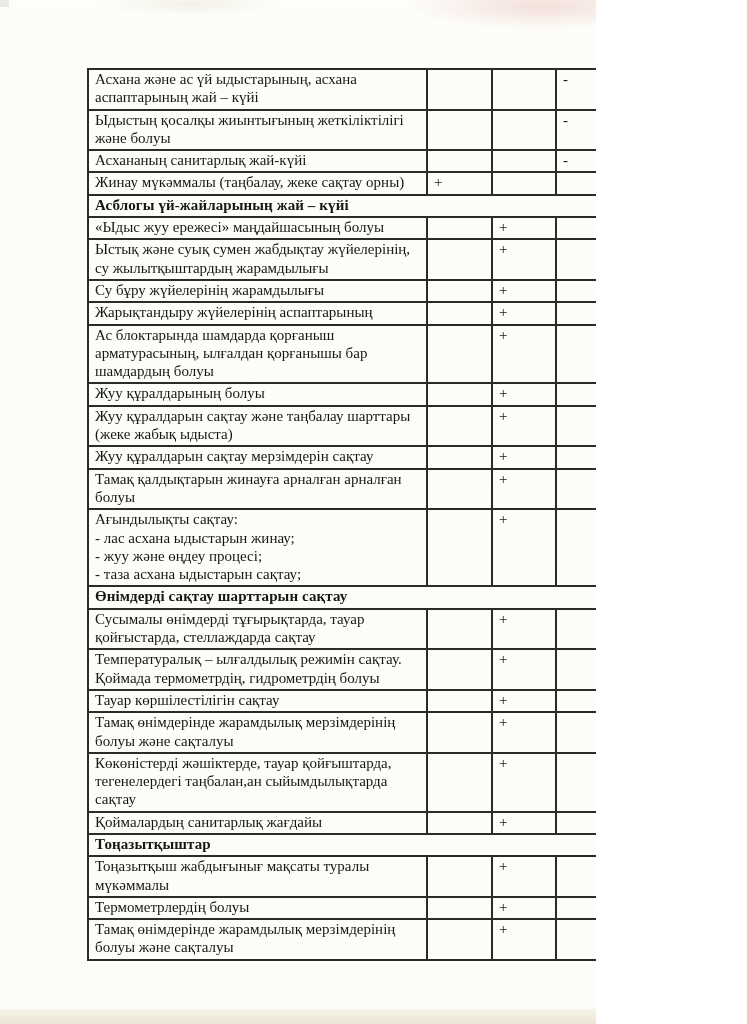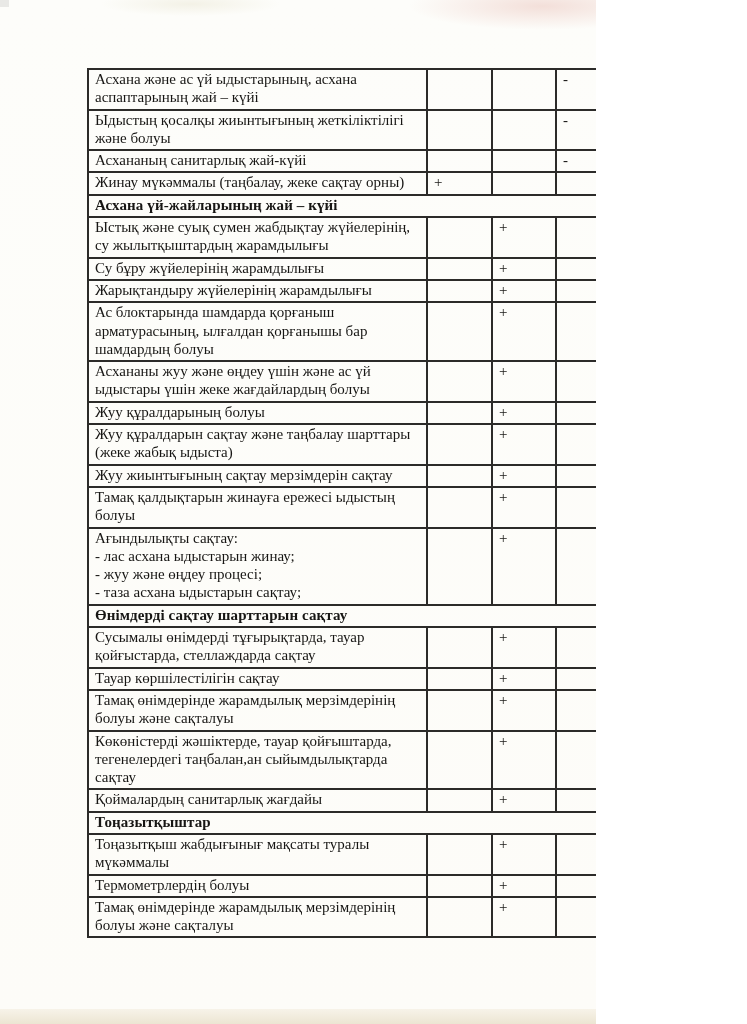--- a/index.html
+++ b/index.html
@@ -89,100 +89,107 @@
           <td class="mark-cell"></td>
         </tr>
         <tr>
           <td class="item-cell">Жинау мүкәммалы (таңбалау, жеке сақтау орны)</td>
           <td class="mark-cell">+</td>
           <td class="mark-cell"></td>
           <td class="mark-cell"></td>
           <td class="mark-cell"></td>
         </tr>
         <tr>
-          <td colspan="5" class="section-cell">Асхана үй-жайларының жай – күйі</td>
+          <td colspan="5" class="section-cell">Асблогы үй-жайларының жай – күйі</td>
+        </tr>
+        <tr>
+          <td class="item-cell">«Ыдыс жуу ережесі» маңдайшасының болуы</td>
+          <td class="mark-cell"></td>
+          <td class="mark-cell">+</td>
+          <td class="mark-cell"></td>
+          <td class="mark-cell"></td>
         </tr>
         <tr>
           <td class="item-cell">Ыстық және суық сумен жабдықтау жүйелерінің, су жылытқыштардың жарамдылығы</td>
           <td class="mark-cell"></td>
           <td class="mark-cell">+</td>
           <td class="mark-cell"></td>
           <td class="mark-cell"></td>
         </tr>
         <tr>
           <td class="item-cell">Су бұру жүйелерінің жарамдылығы</td>
           <td class="mark-cell"></td>
           <td class="mark-cell">+</td>
           <td class="mark-cell"></td>
           <td class="mark-cell"></td>
         </tr>
         <tr>
-          <td class="item-cell">Жарықтандыру жүйелерінің жарамдылығы</td>
+          <td class="item-cell">Жарықтандыру жүйелерінің аспаптарының</td>
           <td class="mark-cell"></td>
           <td class="mark-cell">+</td>
           <td class="mark-cell"></td>
           <td class="mark-cell"></td>
         </tr>
         <tr>
           <td class="item-cell">Ас блоктарында шамдарда қорғаныш арматурасының, ылғалдан қорғанышы бар шамдардың болуы</td>
           <td class="mark-cell"></td>
           <td class="mark-cell">+</td>
           <td class="mark-cell"></td>
           <td class="mark-cell"></td>
         </tr>
         <tr>
-          <td class="item-cell">Асхананы жуу және өңдеу үшін және ас үй ыдыстары үшін жеке жағдайлардың болуы</td>
-          <td class="mark-cell"></td>
-          <td class="mark-cell">+</td>
-          <td class="mark-cell"></td>
-          <td class="mark-cell"></td>
-        </tr>
-        <tr>
           <td class="item-cell">Жуу құралдарының болуы</td>
           <td class="mark-cell"></td>
           <td class="mark-cell">+</td>
           <td class="mark-cell"></td>
           <td class="mark-cell"></td>
         </tr>
         <tr>
           <td class="item-cell">Жуу құралдарын сақтау және таңбалау шарттары (жеке жабық ыдыста)</td>
           <td class="mark-cell"></td>
           <td class="mark-cell">+</td>
           <td class="mark-cell"></td>
           <td class="mark-cell"></td>
         </tr>
         <tr>
-          <td class="item-cell">Жуу жиынтығының сақтау мерзімдерін сақтау</td>
-          <td class="mark-cell"></td>
-          <td class="mark-cell">+</td>
-          <td class="mark-cell"></td>
-          <td class="mark-cell"></td>
-        </tr>
-        <tr>
-          <td class="item-cell">Тамақ қалдықтарын жинауға ережесі ыдыстың болуы</td>
+          <td class="item-cell">Жуу құралдарын сақтау мерзімдерін сақтау</td>
+          <td class="mark-cell"></td>
+          <td class="mark-cell">+</td>
+          <td class="mark-cell"></td>
+          <td class="mark-cell"></td>
+        </tr>
+        <tr>
+          <td class="item-cell">Тамақ қалдықтарын жинауға арналған арналған болуы</td>
           <td class="mark-cell"></td>
           <td class="mark-cell">+</td>
           <td class="mark-cell"></td>
           <td class="mark-cell"></td>
         </tr>
         <tr>
           <td class="item-cell">Ағындылықты сақтау:
 - лас асхана ыдыстарын жинау;
 - жуу және өңдеу процесі;
 - таза асхана ыдыстарын сақтау;</td>
           <td class="mark-cell"></td>
           <td class="mark-cell">+</td>
           <td class="mark-cell"></td>
           <td class="mark-cell"></td>
         </tr>
         <tr>
           <td colspan="5" class="section-cell">Өнімдерді сақтау шарттарын сақтау</td>
         </tr>
         <tr>
           <td class="item-cell">Сусымалы өнімдерді тұғырықтарда, тауар қойғыстарда, стеллаждарда сақтау</td>
+          <td class="mark-cell"></td>
+          <td class="mark-cell">+</td>
+          <td class="mark-cell"></td>
+          <td class="mark-cell"></td>
+        </tr>
+        <tr>
+          <td class="item-cell">Температуралық – ылғалдылық режимін сақтау. Қоймада термометрдің, гидрометрдің болуы</td>
           <td class="mark-cell"></td>
           <td class="mark-cell">+</td>
           <td class="mark-cell"></td>
           <td class="mark-cell"></td>
         </tr>
         <tr>
           <td class="item-cell">Тауар көршілестілігін сақтау</td>
           <td class="mark-cell"></td>
           <td class="mark-cell">+</td>
           <td class="mark-cell"></td>

